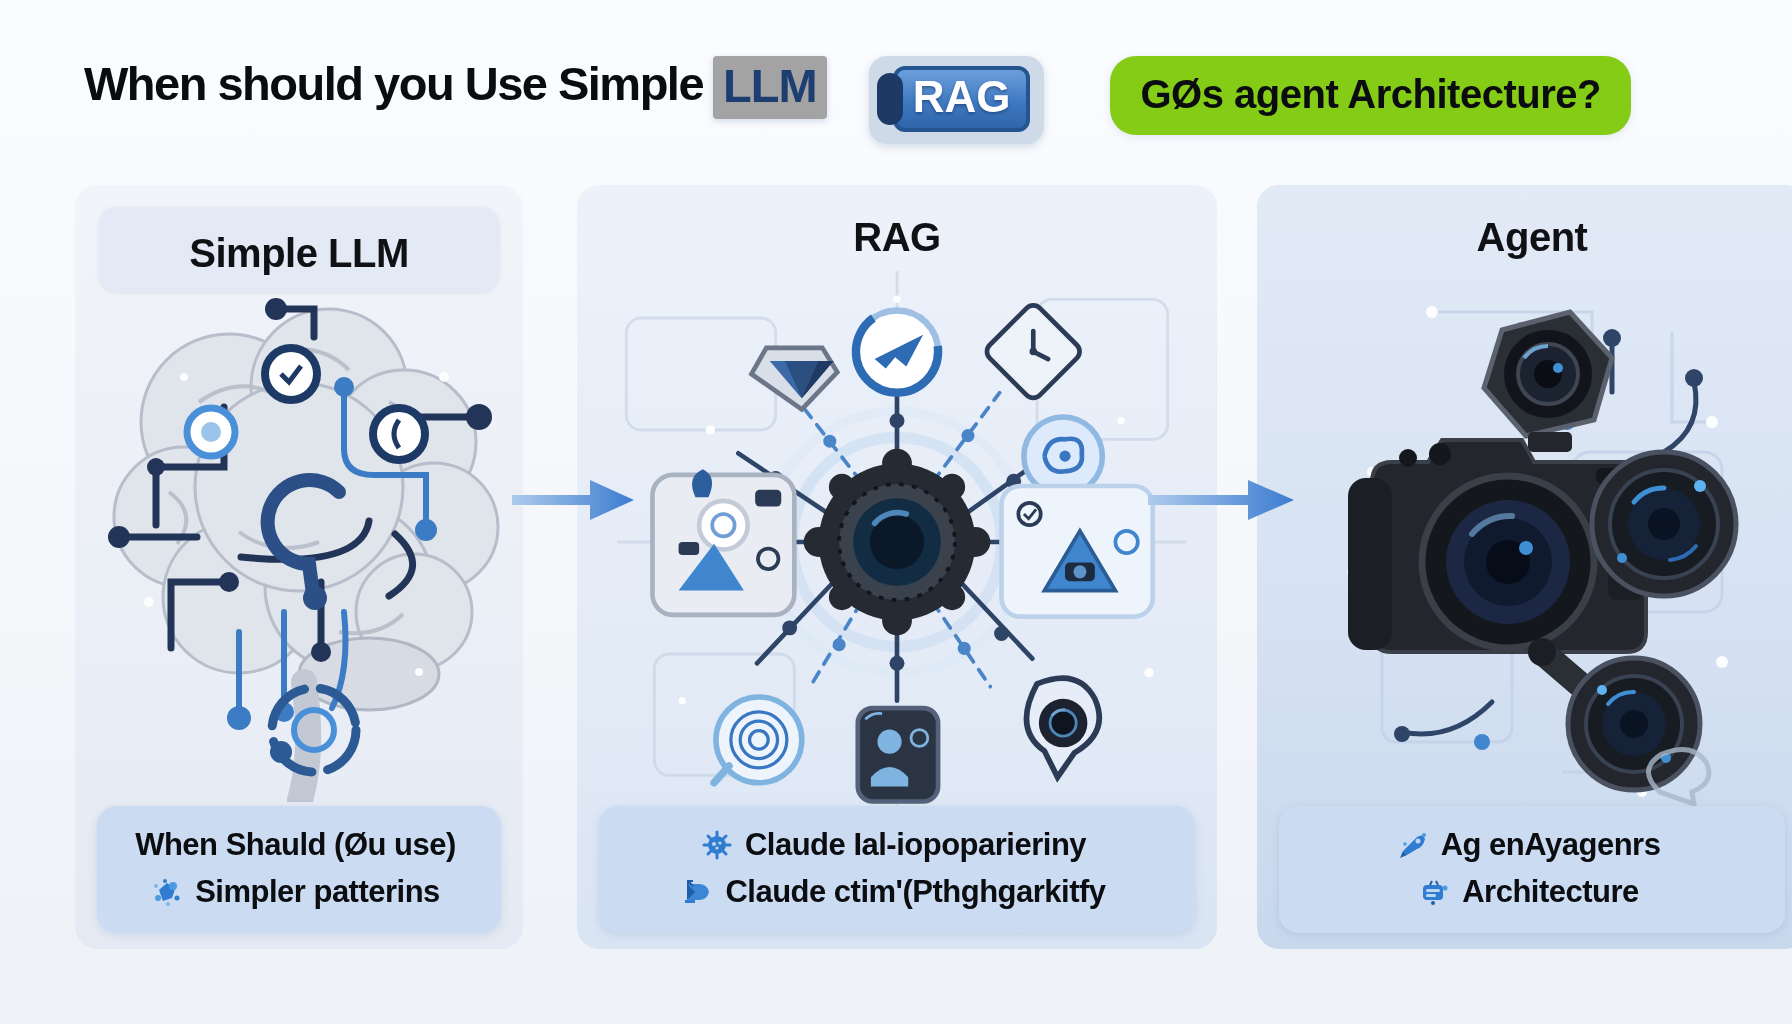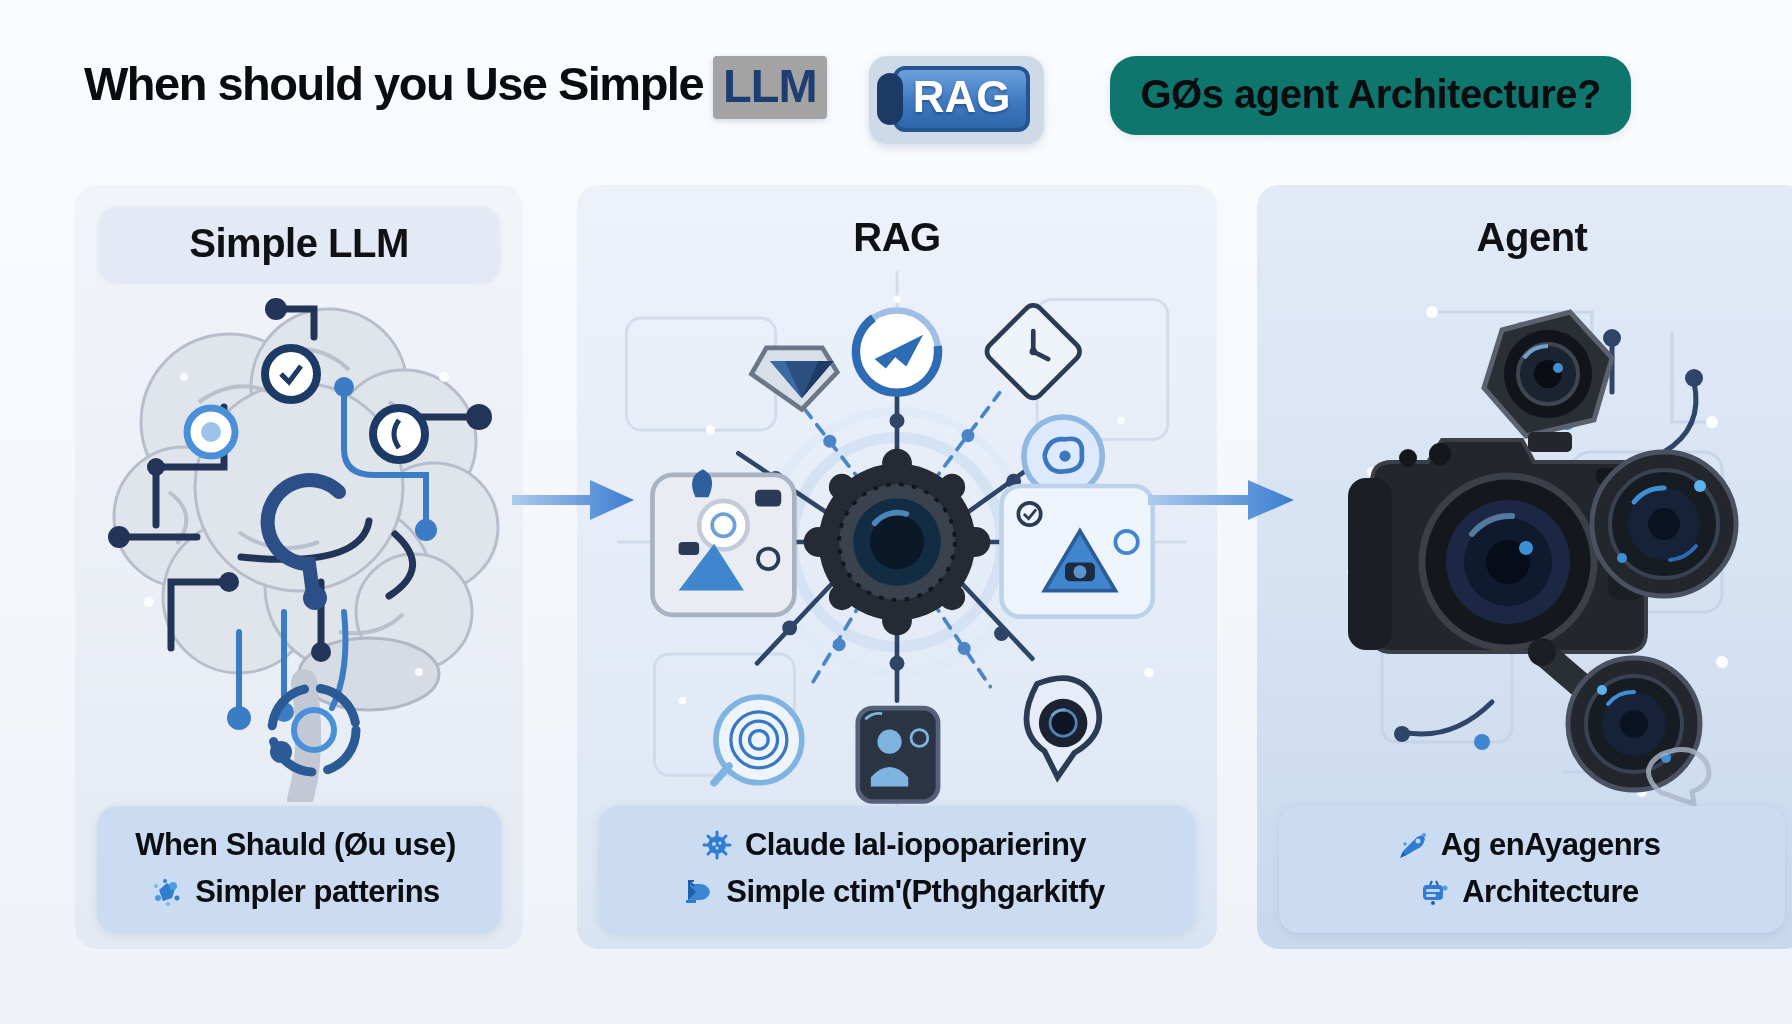--- a/index.html
+++ b/index.html
@@ -16,34 +16,34 @@
   .llm-chip { font-size:47px; font-weight:800; letter-spacing:-1px; color:#1d3e70;
     background:#a3a3a3; padding:2px 10px 6px 10px; border-radius:4px; margin-left:10px;
     box-shadow:0 2px 6px rgba(80,120,180,.25); }
   .rag-wrap { margin-left:42px; background:#cfdae9; border-radius:18px; padding:10px 14px 12px 8px;
     display:flex; align-items:center; box-shadow:0 3px 8px rgba(100,130,170,.25); }
   .rag-notch { width:26px; height:52px; background:#1d3a66; border-radius:13px; margin-right:-10px; z-index:2; }
   .rag-badge { font-size:44px; font-weight:800; color:#ffffff; letter-spacing:0;
     background:linear-gradient(180deg,#6ba0dd 0%,#3f79c0 55%,#2f66ab 100%);
     border:4px solid #24558e; border-radius:12px; padding:2px 16px 6px 16px;
     text-shadow:0 2px 3px rgba(20,50,90,.5); }
-  .title-suffix-box { margin-left:66px; background:#0f766e; border-radius:26px; padding:16px 30px 18px 30px;
+  .title-suffix-box { margin-left:66px; background:#84cc16; border-radius:26px; padding:16px 30px 18px 30px;
     box-shadow:0 2px 8px rgba(120,150,190,.2); }
   .title-suffix { font-size:40px; font-weight:800; letter-spacing:-0.5px; color:#0b0c0f; }
 
   
   .panel { position:absolute; top:185px; height:764px; border-radius:22px; overflow:hidden; }
   .panel-1 { left:75px;  width:448px; background:linear-gradient(180deg,#f1f4f9 0%,#e9edf5 70%,#e4eaf3 100%); }
   .panel-2 { left:577px; width:640px; background:linear-gradient(180deg,#edf2fa 0%,#e2eaf6 70%,#d9e4f3 100%); }
   .panel-3 { left:1257px;width:550px; background:linear-gradient(180deg,#e2eaf6 0%,#d5e1f2 60%,#c8d8ed 100%); }
 
   .panel-header { text-align:center; font-size:40px; font-weight:800; letter-spacing:-0.5px; color:#101114; margin-top:30px; position:relative; z-index:3; }
   .header-pill { margin:22px 24px 0 24px; background:#e3eaf5; border-radius:18px; padding:14px 0 16px 0;
     box-shadow:0 1px 4px rgba(130,150,180,.18); }
-  .header-pill .panel-header { margin-top:0; }
+  .header-pill .panel-header { margin-top:10px; }
 
   .illustration { position:absolute; left:0; top:90px; right:0; bottom:140px; display:flex; align-items:center; justify-content:center; }
   .illustration svg { display:block; }
 
   .caption-box { position:absolute; left:22px; right:22px; bottom:16px; background:#cbdbf2;
     border-radius:20px; padding:16px 21px 18px 14px; box-shadow:0 2px 8px rgba(110,140,180,.22); z-index:4; }
   .cap-line { display:flex; align-items:center; justify-content:center; gap:12px; font-size:31px; font-weight:800;
     letter-spacing:-0.5px; color:#0c0d10; line-height:1.5; }
   .cap-icon { width:32px; height:32px; flex:0 0 auto; }
 
@@ -337,21 +337,21 @@
       </svg>
       <span>Claude Ial-iopoparieriny</span>
     </div>
     <div class="cap-line">
       <svg class="cap-icon" viewBox="0 0 32 32">
         <path d="M6 8 h12 q8 0 10 8 q-2 8 -10 8 H6 Z" fill="#3c86d6"></path>
         <path d="M6 8 L14 16 L6 24 Z" fill="#1f5ea8"></path>
         <path d="M4 24 h10 v3 H4 Z" fill="#2f7cd0"></path>
         <path d="M7 5 l5 5 M12 5 h-5 v5" stroke="#1f5ea8" stroke-width="2" fill="none"></path>
       </svg>
-      <span>Simple ctim'(Pthghgarkitfy</span>
+      <span>Claude ctim'(Pthghgarkitfy</span>
     </div>
   </div>
 </div>
 
 <div class="panel panel-3">
   <div class="panel-header">Agent</div>
 
   <div class="illustration">
     <svg width="440" height="540" viewBox="0 0 440 540">
 

